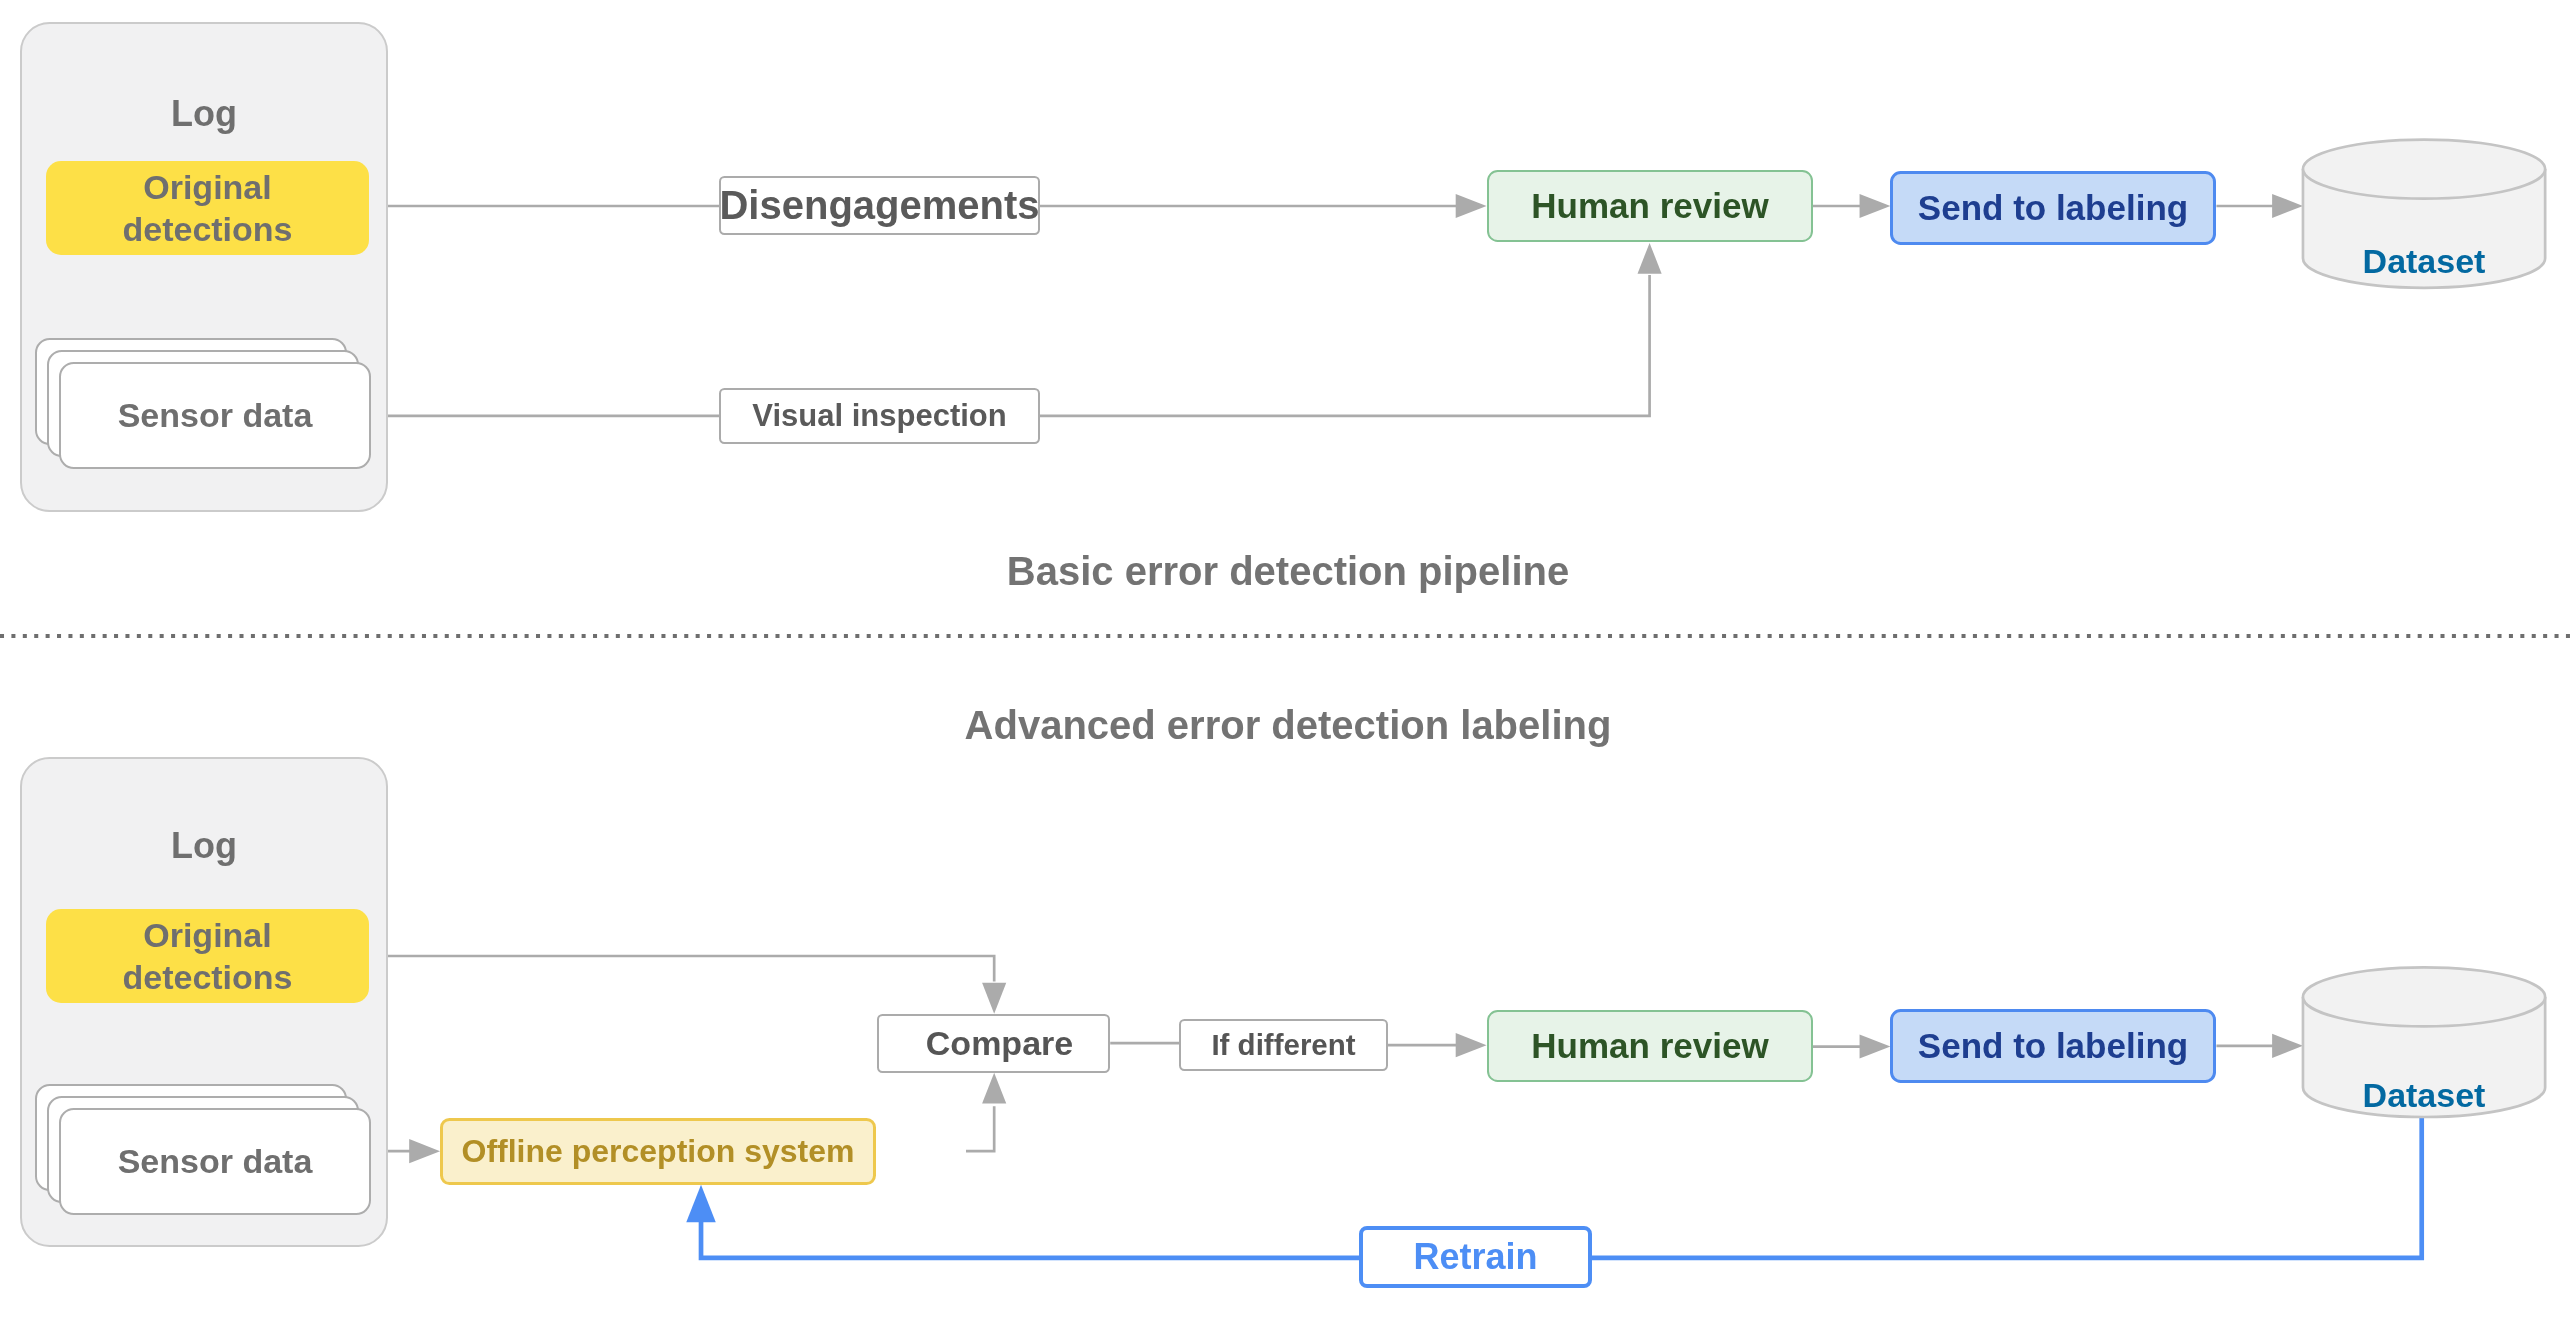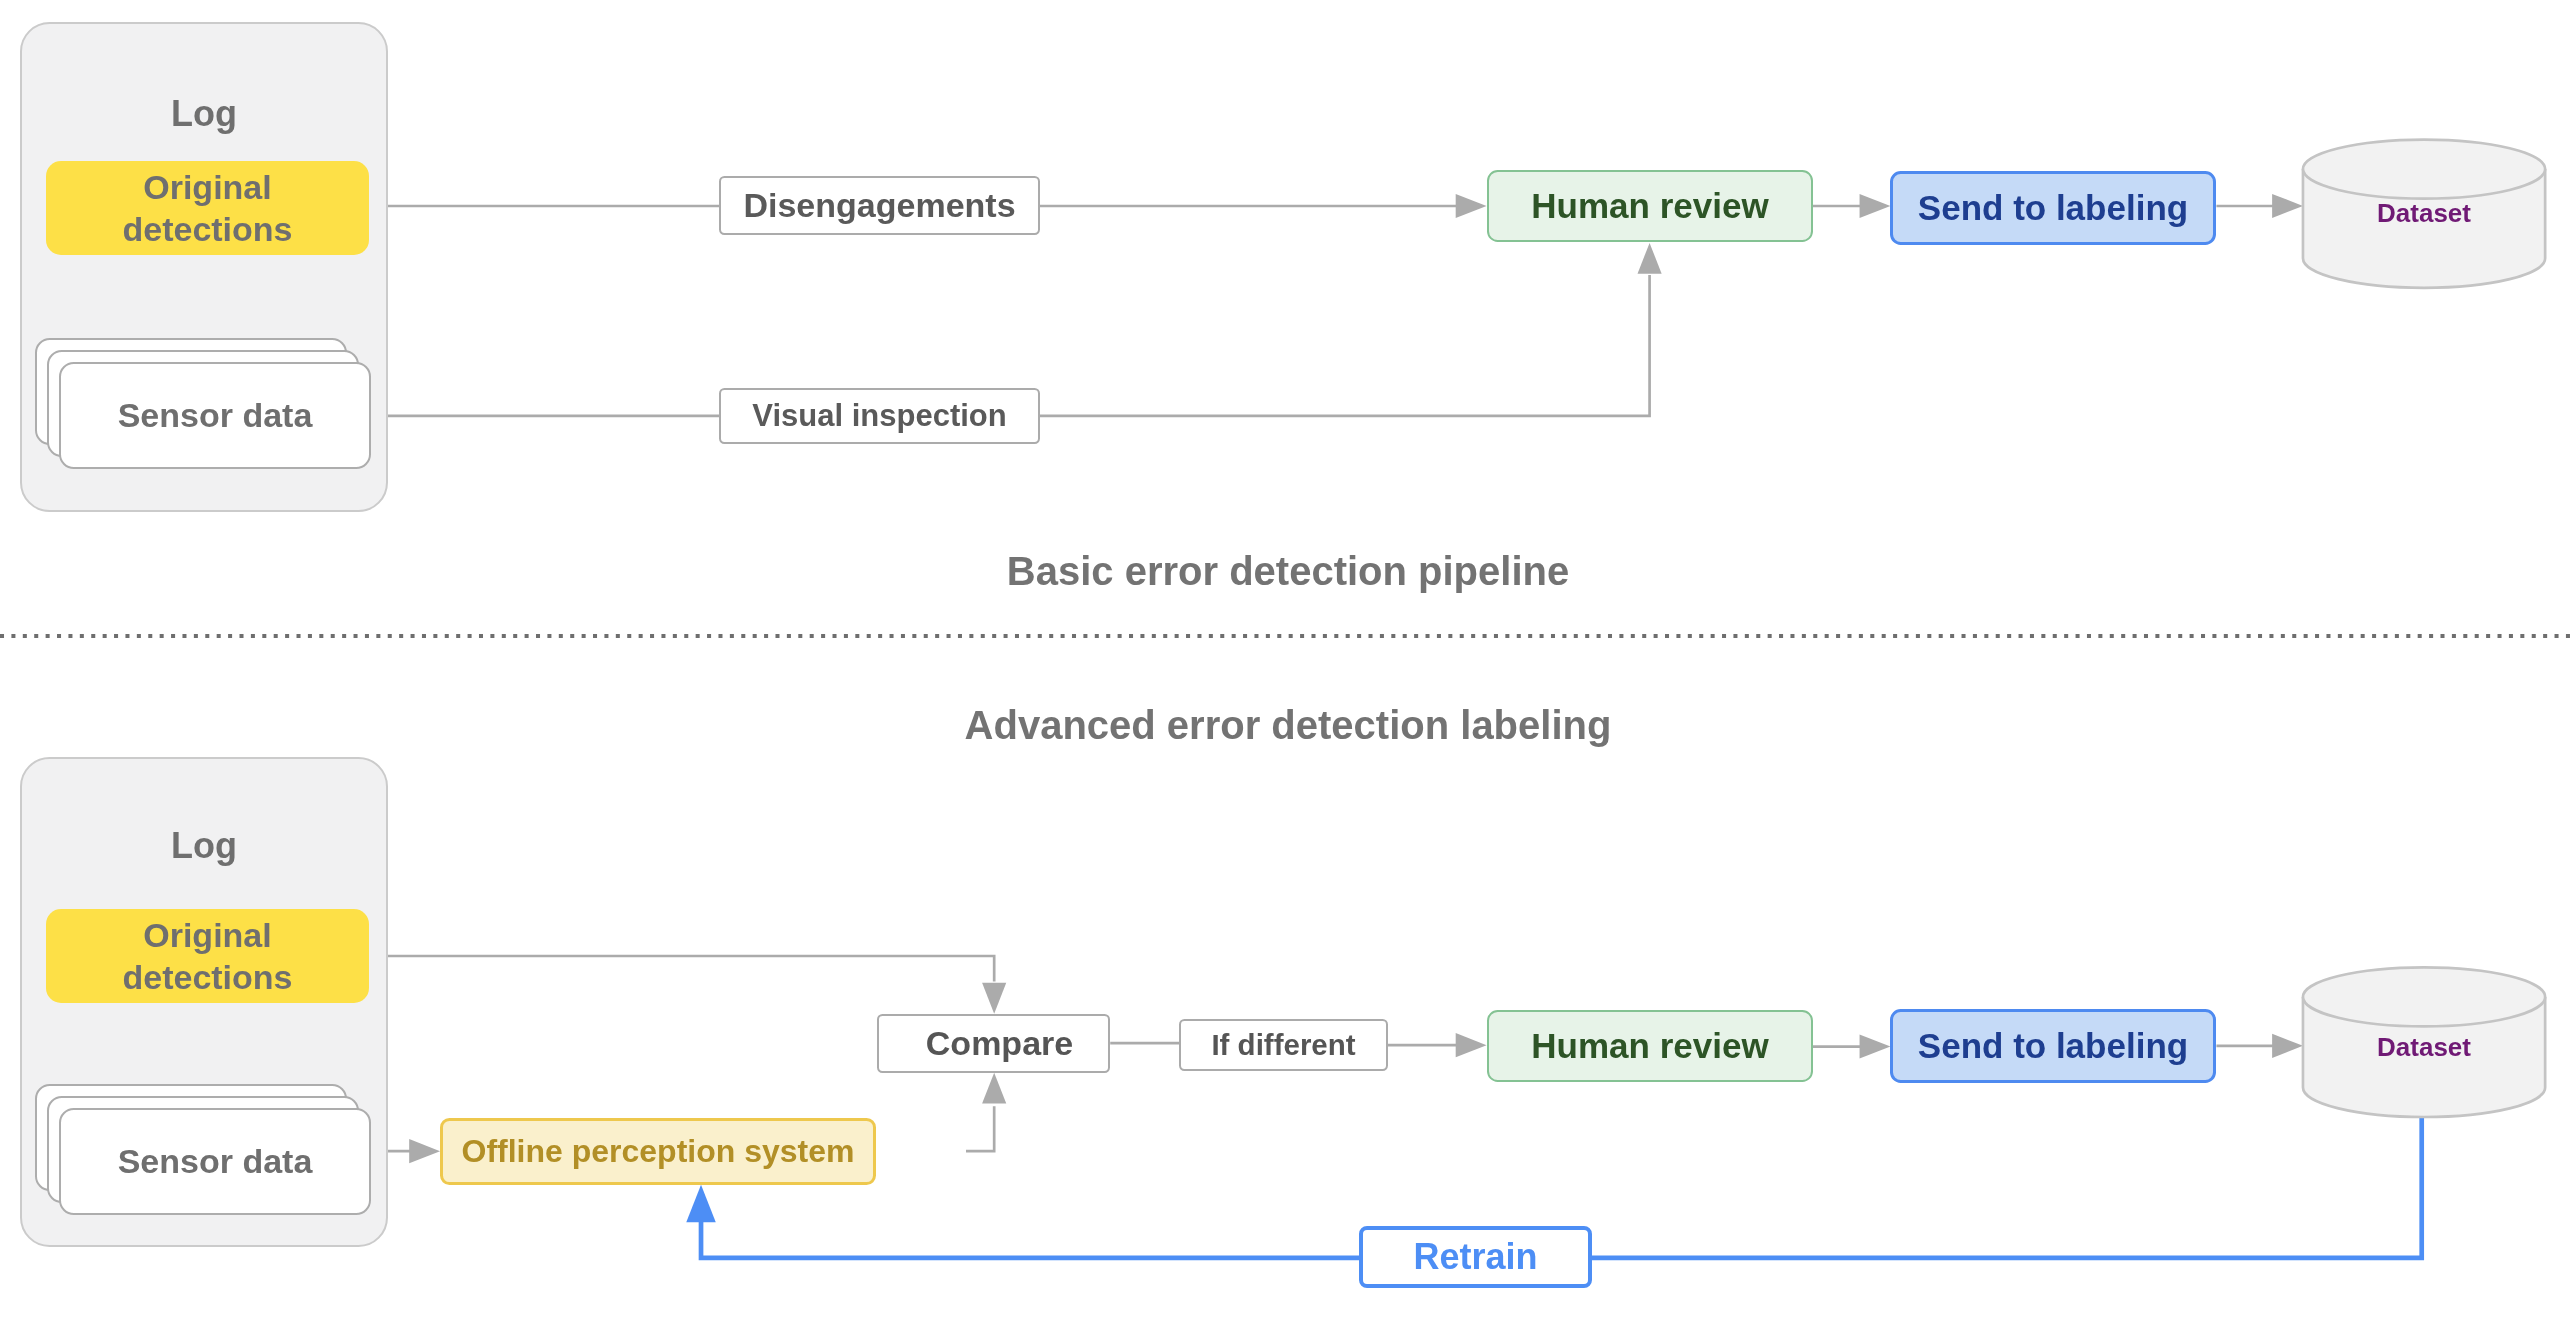--- a/index.html
+++ b/index.html
@@ -50,21 +50,21 @@
     color:#b28f26; font-size:32px; font-weight:bold;
   }
   .retrain-box{
     background:#ffffff; border:4px solid #4d8ef5; border-radius:8px;
     color:#4d8ef5; font-size:36px; font-weight:bold;
   }
   .section-title{
     color:#737373; font-size:40px; font-weight:bold;
     width:2576px; text-align:center;
   }
-  .dataset-label{ color:#701a75; font-size:26px; font-weight:bold; }
+  .dataset-label{ color:#0369a1; font-size:34px; font-weight:bold;margin-top:48px; }
 </style>
 </head>
 <body>
 
 <svg class="layer" width="2576" height="1331" viewBox="0 0 3840 1984">
   <g stroke="#ababab" stroke-width="4" fill="none">
 
     <path d="M551 307 H1072"></path>
     <path d="M1550 307 H2174"></path>
     <path d="M2702 307 H2776"></path>
@@ -115,21 +115,21 @@
 
 <div class="abs flexc white-plain" style="left:46px; top:161px; width:323px; height:94px;">Original
 detections</div>
 
 <div class="abs card" style="left:35px; top:338px; width:312px; height:107px;"></div>
 <div class="abs card" style="left:47px; top:350px; width:312px; height:107px;"></div>
 <div class="abs card flexc" style="left:59px; top:362px; width:312px; height:107px;">
   <span class="card-label">Sensor data</span>
 </div>
 
-<div class="abs flexc plain-box" style="left:719px; top:176px; width:321px; height:59px; font-size:34px;">Disengagements</div>
+<div class="abs flexc plain-box" style="left:719px; top:176px; width:321px; height:59px; font-size:40px;">Disengagements</div>
 
 <div class="abs flexc plain-box" style="left:719px; top:388px; width:321px; height:56px; font-size:31px;">Visual inspection</div>
 
 <div class="abs flexc green-box" style="left:1487px; top:170px; width:326px; height:72px;">Human review</div>
 
 <div class="abs flexc blue-box" style="left:1890px; top:171px; width:326px; height:74px;">Send to labeling</div>
 
 <div class="abs flexc dataset-label" style="left:2303px; top:186px; width:242px; height:54px;">Dataset</div>
 
 <div class="abs section-title" style="top:549px;">Basic error detection pipeline</div>

